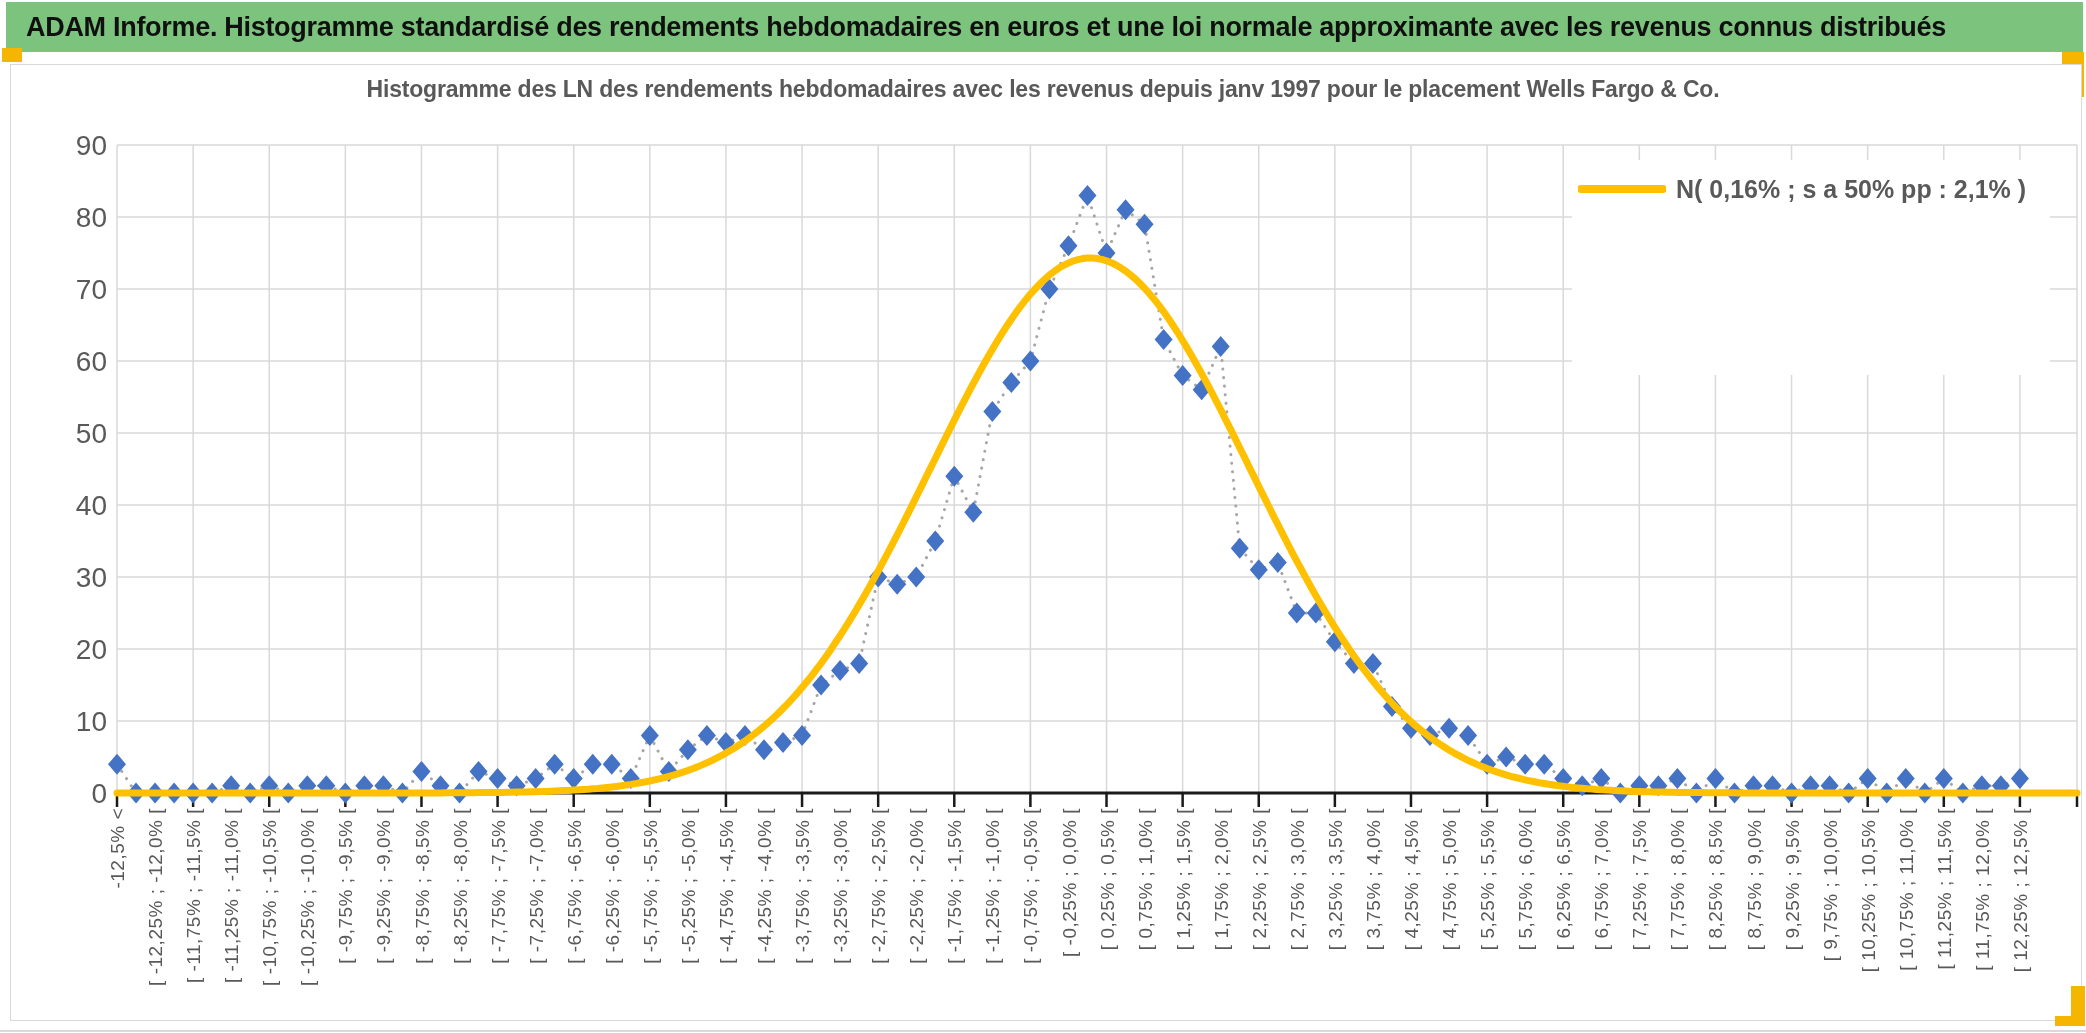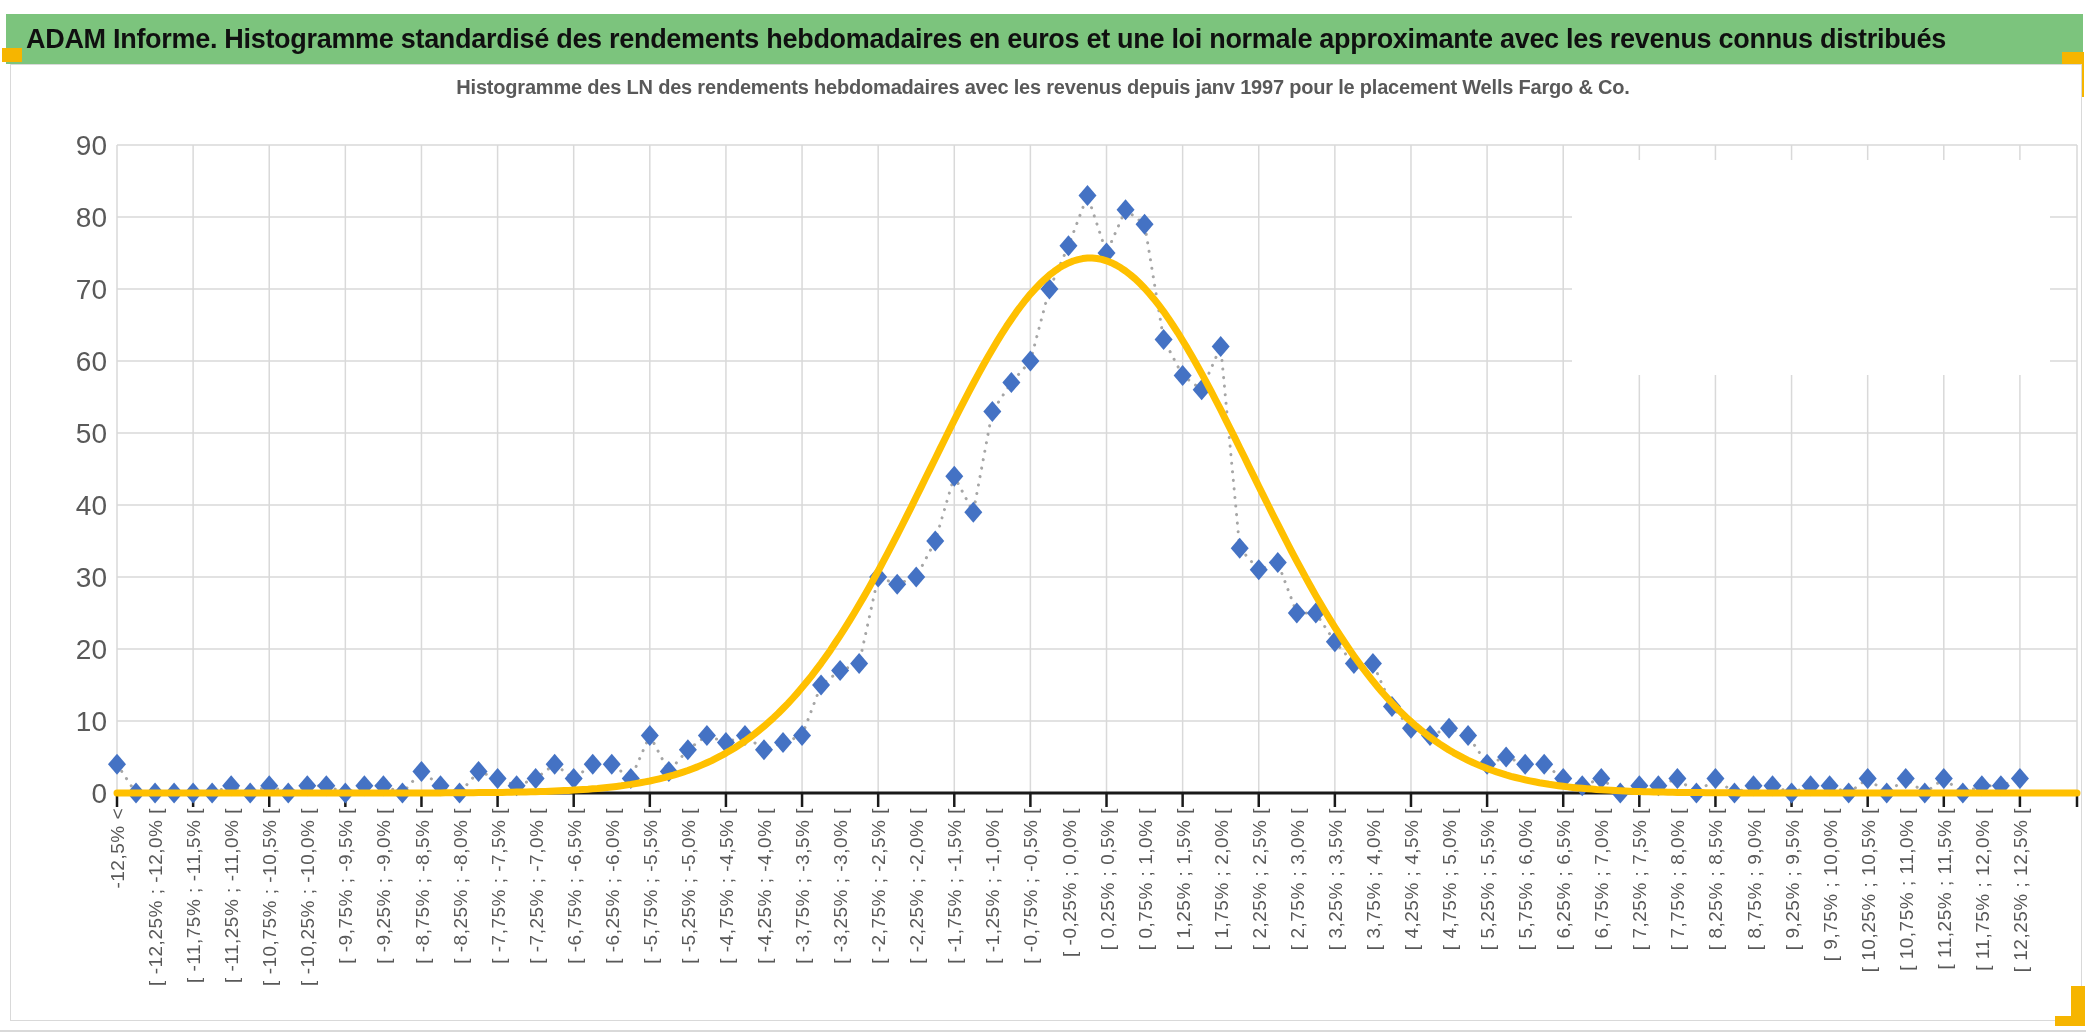--- a/index.html
+++ b/index.html
@@ -2,42 +2,42 @@
 <html><head>
 <meta charset="utf-8">
 <style>
   html,body{margin:0;padding:0;background:#fff;}
   #stage{
     position:relative;width:2086px;height:1033px;background:#ffffff;
     font-family:"Liberation Sans",sans-serif;overflow:hidden;
   }
   
   .header-bar{
-    position:absolute;left:6px;top:14px;width:2077px;height:50px;
+    position:absolute;left:6px;top:2px;width:2077px;height:50px;
     background:#7cc47d;display:flex;align-items:center;
     padding-left:20px;box-sizing:border-box;
   }
   .header-bar span{
     font-size:27px;font-weight:bold;color:#101010;letter-spacing:-0.3px;
     white-space:nowrap;
   }
   .corner-sq-left{position:absolute;left:2px;top:48px;width:20px;height:14px;background:#f6b500;}
   .side-bar-right{position:absolute;left:2062px;top:52px;width:22px;height:45px;background:#f6b500;}
   .lcorner-v{position:absolute;left:2071px;top:986px;width:14px;height:40px;background:#f6b500;}
   .lcorner-h{position:absolute;left:2055px;top:1016px;width:30px;height:10px;background:#f6b500;}
   
   .chart-frame{
     position:absolute;left:10px;top:64px;width:2072px;height:957px;
     border:1.5px solid #d9d9d9;box-sizing:border-box;background:#ffffff;
   }
   .sheet-line-bottom{position:absolute;left:0;top:1030px;width:2086px;height:1.5px;background:#d9d9d9;}
   
   .chart-title{
     position:absolute;left:0;top:76px;width:2086px;text-align:center;
-    font-size:20px;font-weight:bold;color:#595959;letter-spacing:-0.2px;
+    font-size:23px;font-weight:bold;color:#595959;letter-spacing:-0.2px;
   }
   
   #plot-svg{position:absolute;left:0;top:0;width:2086px;height:1033px;}
   
   .legend{
     position:absolute;left:1572px;top:160px;width:478px;height:215px;
     background:#ffffff;display:flex;flex-direction:column;justify-content:space-between;
     padding:14px 6px 30px 6px;box-sizing:border-box;
   }
   .legend-entry{display:flex;align-items:center;gap:10px;}
@@ -285,18 +285,24 @@
       <text transform="translate(1798.6,808) rotate(-90)" text-anchor="end" fill="#595959" font-size="19px" letter-spacing="0.5px" font-family="&quot;Liberation Sans&quot;,sans-serif">[ 9,25% ; 9,5% [</text>
       <text transform="translate(1836.6,808) rotate(-90)" text-anchor="end" fill="#595959" font-size="19px" letter-spacing="0.5px" font-family="&quot;Liberation Sans&quot;,sans-serif">[ 9,75% ; 10,0% [</text>
       <text transform="translate(1874.7,808) rotate(-90)" text-anchor="end" fill="#595959" font-size="19px" letter-spacing="0.5px" font-family="&quot;Liberation Sans&quot;,sans-serif">[ 10,25% ; 10,5% [</text>
       <text transform="translate(1912.7,808) rotate(-90)" text-anchor="end" fill="#595959" font-size="19px" letter-spacing="0.5px" font-family="&quot;Liberation Sans&quot;,sans-serif">[ 10,75% ; 11,0% [</text>
       <text transform="translate(1950.8,808) rotate(-90)" text-anchor="end" fill="#595959" font-size="19px" letter-spacing="0.5px" font-family="&quot;Liberation Sans&quot;,sans-serif">[ 11,25% ; 11,5% [</text>
       <text transform="translate(1988.9,808) rotate(-90)" text-anchor="end" fill="#595959" font-size="19px" letter-spacing="0.5px" font-family="&quot;Liberation Sans&quot;,sans-serif">[ 11,75% ; 12,0% [</text>
       <text transform="translate(2026.9,808) rotate(-90)" text-anchor="end" fill="#595959" font-size="19px" letter-spacing="0.5px" font-family="&quot;Liberation Sans&quot;,sans-serif">[ 12,25% ; 12,5% [</text>
     </svg>
 
   <div class="legend">
+    <div class="legend-entry">
+      <svg class="legend-marker" viewBox="0 0 88 30">
+        <line x1="3" y1="15" x2="85" y2="15" stroke="#FFC000" stroke-width="8" stroke-linecap="round"></line>
+      </svg>
+      <span class="lbl">N( 0,16% ; s a 50% pp : 2,1% )</span>
+    </div>
   </div>
 
   <div class="lcorner-v"></div>
   <div class="lcorner-h"></div>
 
 </div>
 
 </body></html>

